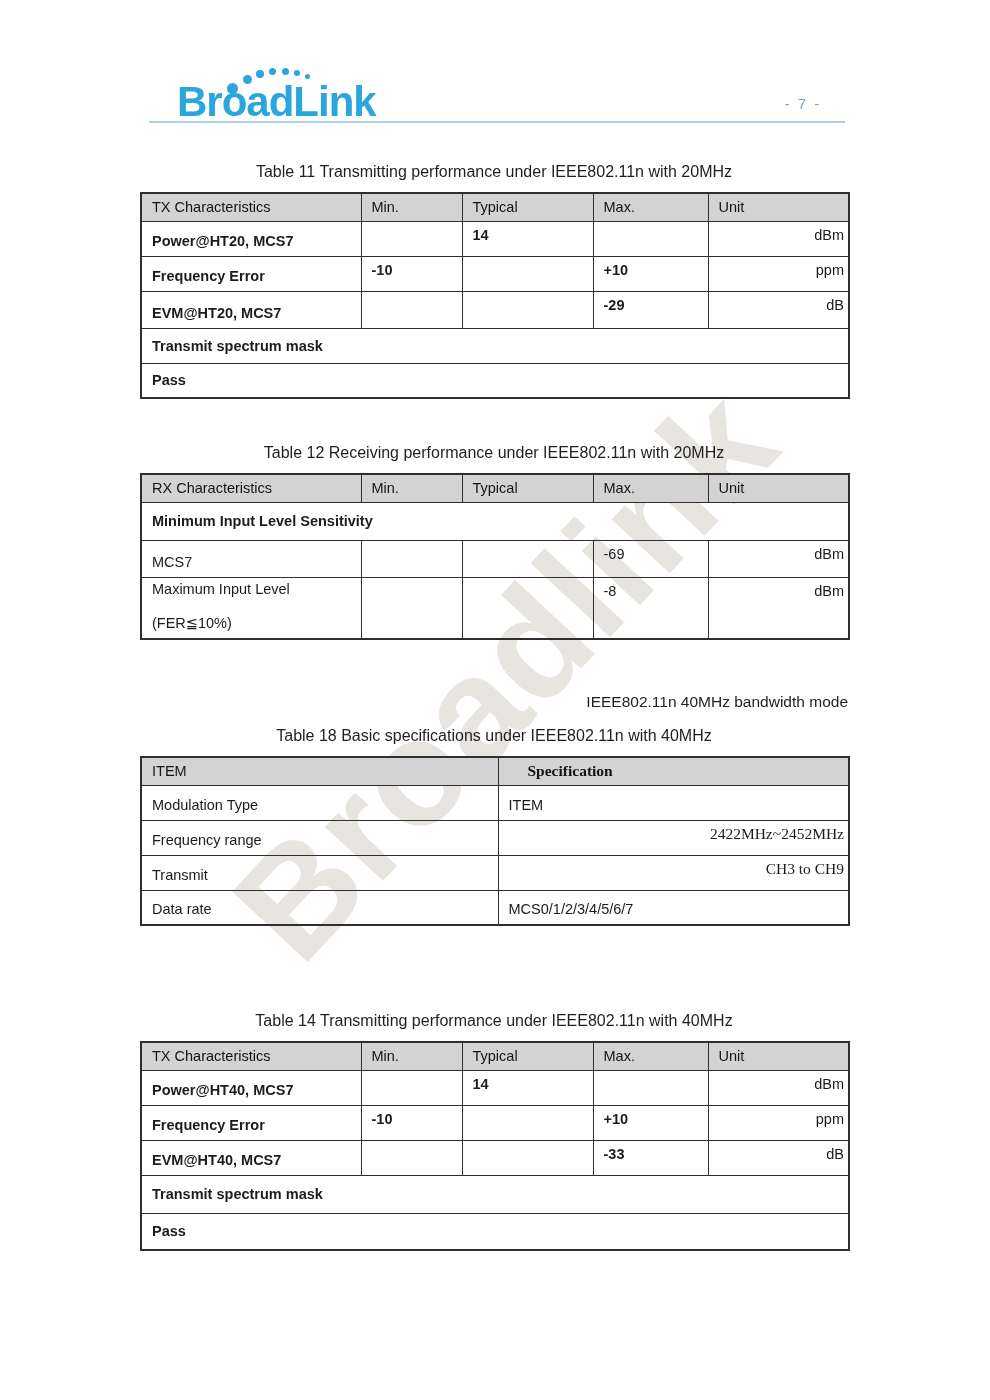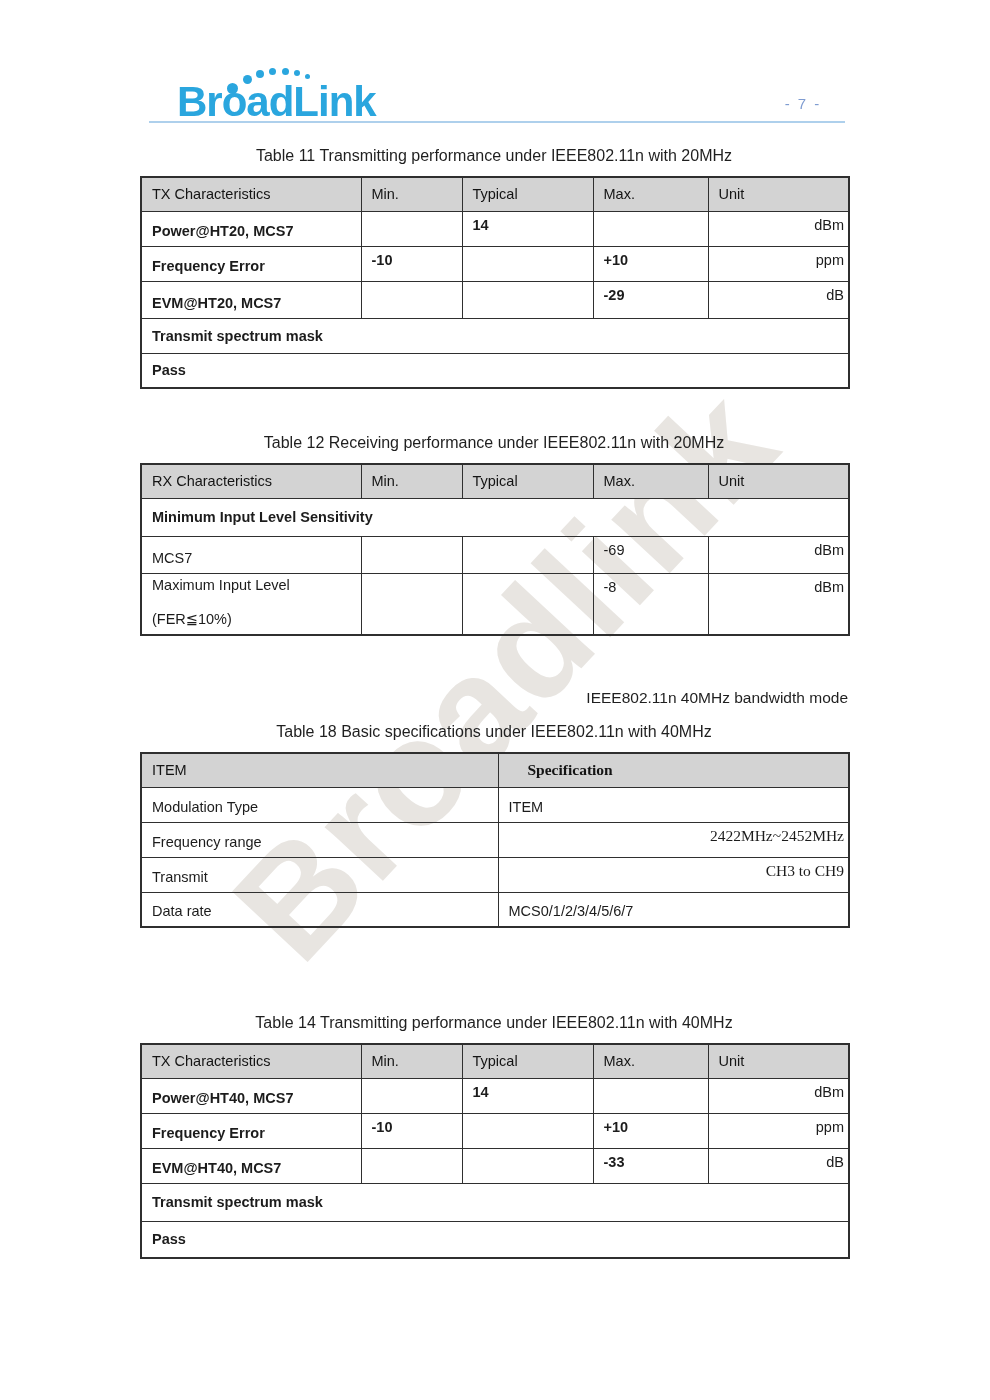--- a/index.html
+++ b/index.html
@@ -42,21 +42,21 @@
     position:absolute; left:50px; top:588px; width:910px;
     text-align:center; z-index:0;
     font-size:150px; font-weight:700; letter-spacing:2px;
     color:#e8e5e1;
     transform:rotate(-47deg);
     white-space:nowrap;
     user-select:none;
   }
 
   
-  .content { position:absolute; left:140px; top:146px; width:708px; z-index:1; }
+  .content { position:absolute; left:140px; top:162px; width:708px; z-index:1; }
 
   .tbl-title {
     width:708px; text-align:center;
     font-size:16px; line-height:20px; color:#1f1f1f;
     margin:0 0 10px 0;
   }
   .section-heading {
     font-size:15.5px; line-height:20px; color:#1f1f1f;
     padding-left:45px; margin:0 0 14px 0;text-align:right;
   }
@@ -80,21 +80,21 @@
   td.spec-serif {
     font-family:"Liberation Serif", serif; font-size:15.5px;
     vertical-align:top; padding-top:4px; font-weight:400;text-align:right;
   }
   td.spec-sans { vertical-align:bottom; padding-bottom:7px; font-weight:400; }
   th.spec-hdr  { font-family:"Liberation Serif", serif; font-weight:700; font-size:15.5px;padding-left:29px; }
 
   .two-line div:first-child { margin-bottom:18px; }
 
   
-  tr.hdr   { height:34px; }
+  tr.hdr   { height:28px; }
   tr.r35   { height:35px; }
   tr.r37   { height:37px; }
   tr.r38   { height:38px; }
   tr.r66   { height:62px; }
 
   
   .gap-t12 { margin-top:44px; }
   .gap-sec { margin-top:52px; }
   .gap-t13 { margin-top:0; }
   .gap-t14 { margin-top:85px; }

